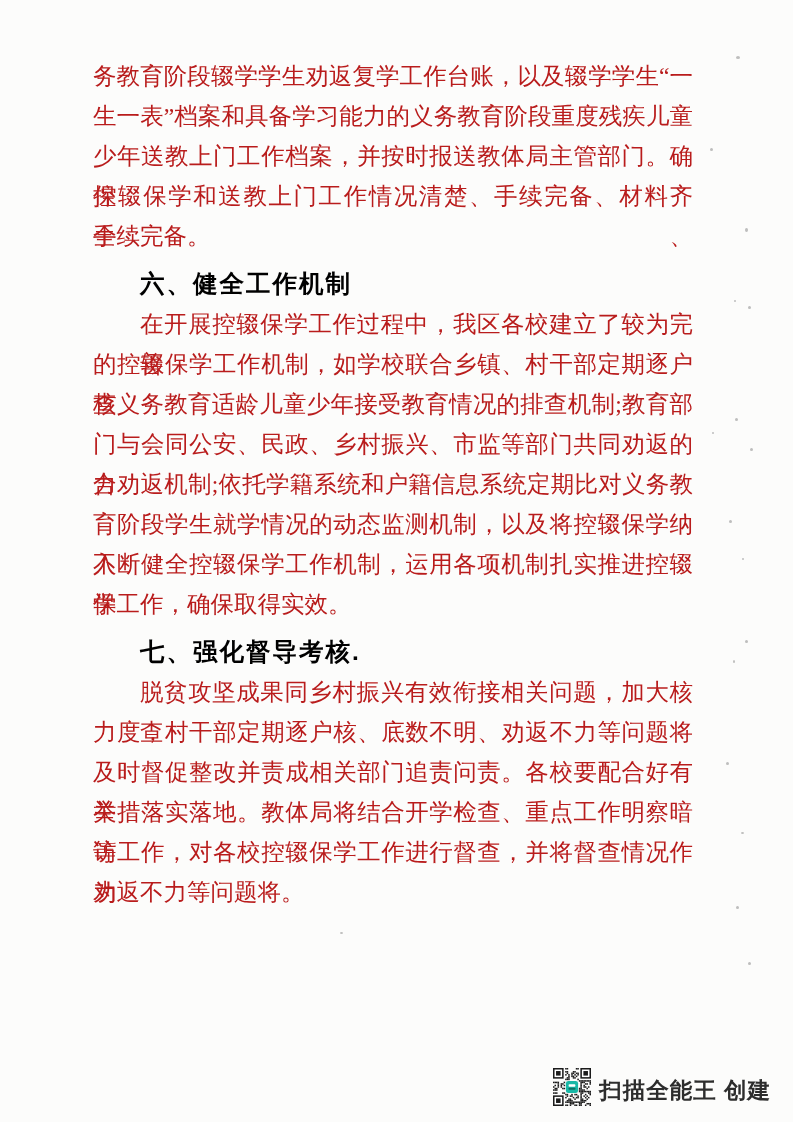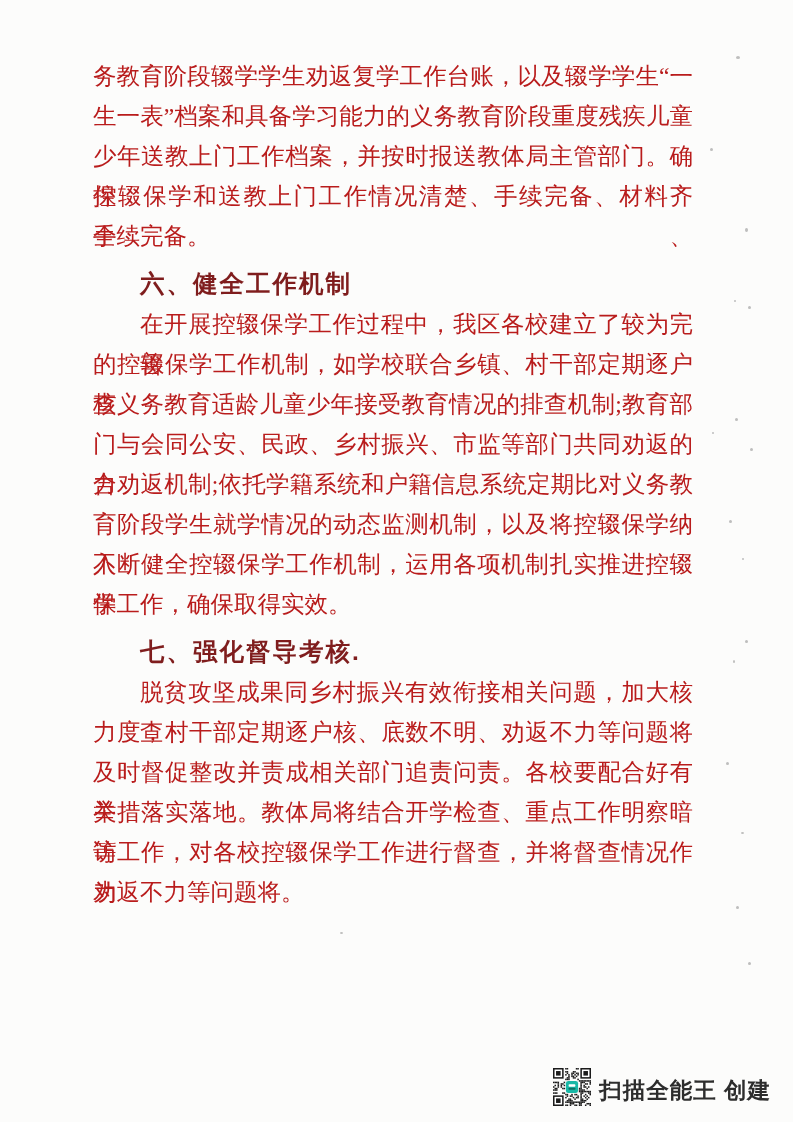--- a/index.html
+++ b/index.html
@@ -41,21 +41,21 @@
     padding-left: 47px;
   }
   .heading {
     font-family: "Liberation Sans", sans-serif;
     font-weight: 700;
     font-size: 24.5px;
     line-height: 40px;
     height: 40px;
     margin-top: 8px;
     padding-left: 47px;
-    color: #7f1d1d;
+    color: #000000;
     letter-spacing: 2px;
   }
   
   .speck {
     position: absolute;
     background: #8b8b8b;
     border-radius: 50%;
     opacity: 0.55;
   }
   

